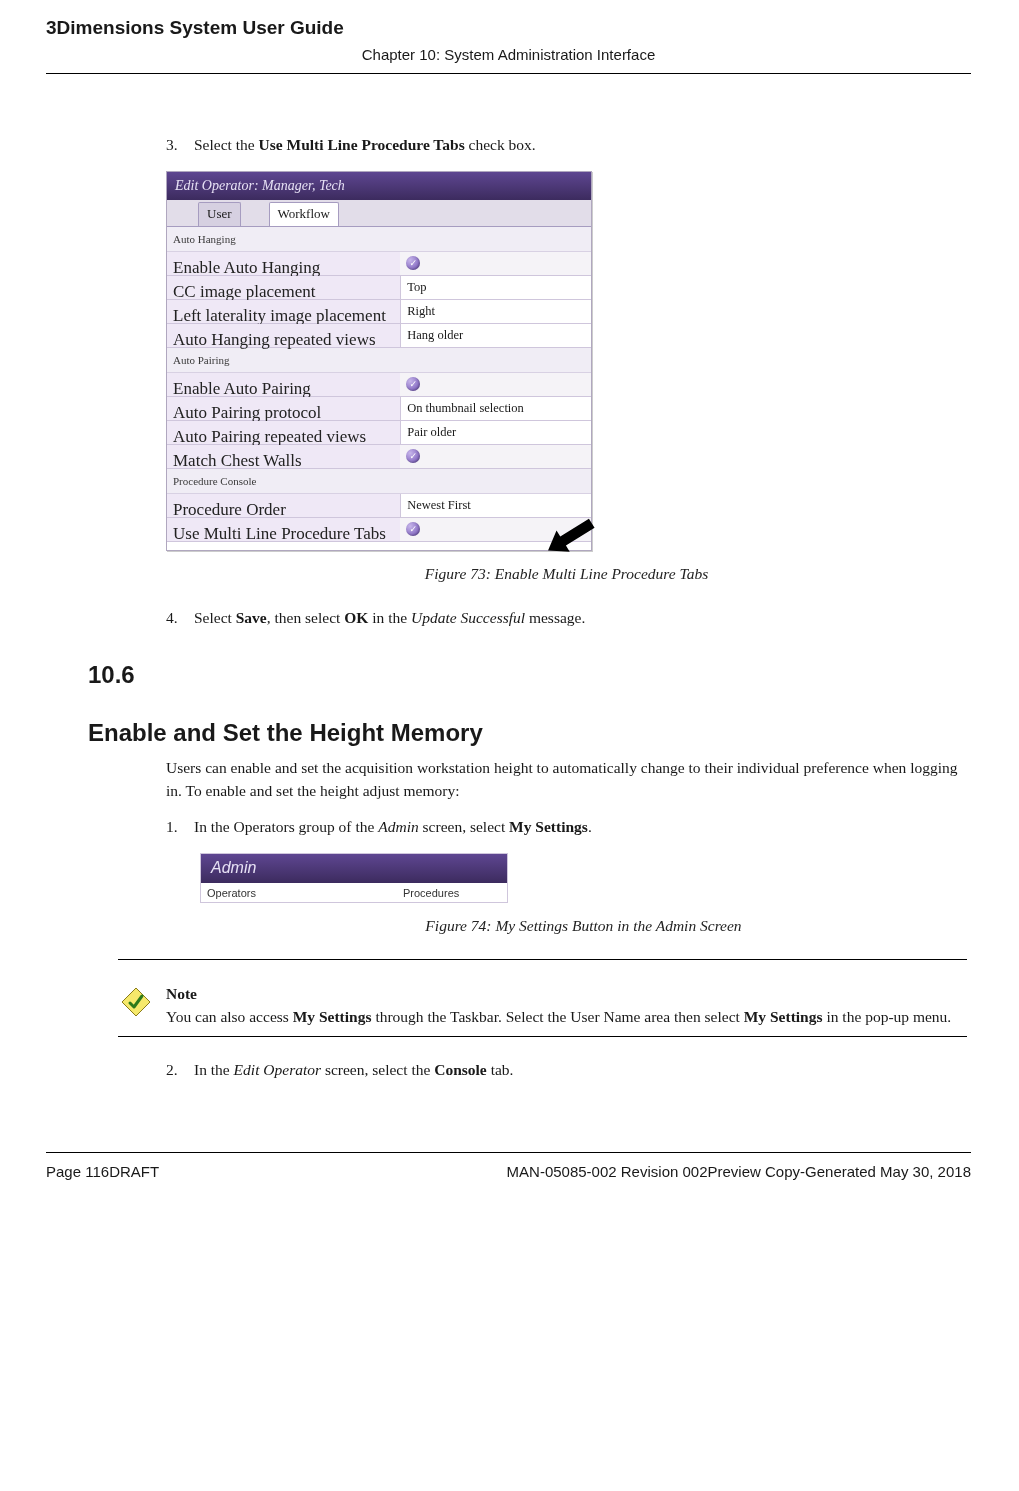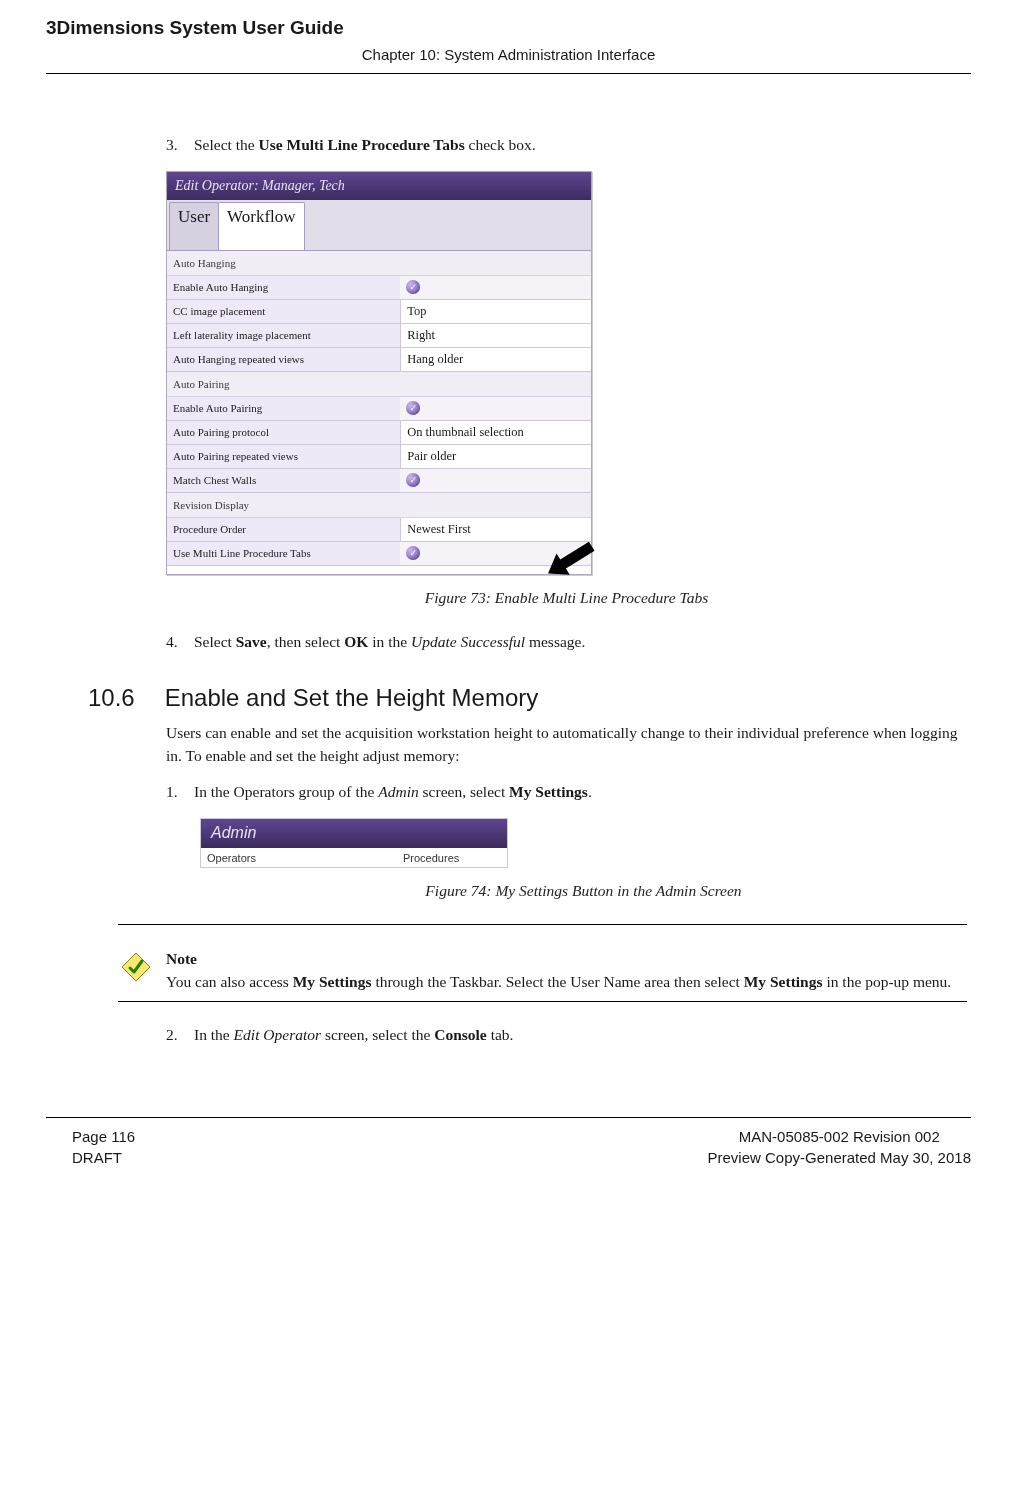--- a/index.html
+++ b/index.html
@@ -53,21 +53,21 @@
   hr.rule.bottom{
     margin:70px 0 8px 0;
   }
 
   .doc-footer{
     display:flex;
     justify-content:space-between;
     font-family:Arial,Helvetica,sans-serif;
     font-size:15px;
   }
-  .doc-footer .col{display:flex;flex-direction:column;margin-left:26px;}
+  .doc-footer .col{display:flex;flex-direction:row;}
   .doc-footer .right{text-align:center;}
 
   
   .content{
     padding-left:120px;
     padding-right:4px;
   }
   p.step{
     display:flex;
     margin:10px 0 14px 0;
@@ -82,24 +82,25 @@
     font-style:italic;
     color:#222;
     margin:12px 0 22px 0;
     text-align:center;
   }
   .caption.indent{margin-left:34px;}
 
   h2.section{
     font-family:Arial,Helvetica,sans-serif;
     font-size:24px;
-    font-weight:normal;
+    font-weight:bold;
     margin:28px 0 6px -78px;
     display:flex;
-    gap:30px;
+    gap:24px;
+    flex-direction:column;
   }
   h2.section .no{flex:none;}
 
   p.body{
     margin:4px 0 14px 0;
   }
 
   
   .edit-op{
     width:426px;
@@ -115,27 +116,28 @@
     font-style:italic;
     padding:4px 8px 4px 8px;
     font-size:14px;
   }
   .edit-op .tabs{
     background:#e2dde9;
     padding:2px 2px 0 2px;
     display:flex;
   }
   .edit-op .tab{
-    font-size:17px;
-    padding:2px 8px 20px 8px;
+    font-size:13px;
+    padding:2px 8px 2px 8px;
     border:1px solid #a69cc0;
     border-bottom:none;
     background:#d6d0e1;
     margin-right:-1px;
     border-radius:2px 2px 0 0;
+    margin-left:29px;
   }
   .edit-op .tab.active{
     background:#fff;
     position:relative;
     z-index:2;
   }
   .edit-op .panel{
     border-top:1px solid #a69cc0;
     background:#fff;
     padding-bottom:8px;
@@ -149,21 +151,21 @@
   }
   .edit-op .row{
     display:flex;
     align-items:stretch;
     height:24px;
     border-bottom:1px solid #cfc6dc;
   }
   .edit-op .row .label{
     flex:1 1 55%;
     padding:4px 6px;
-    font-size:11px;
+    font-size:17px;
     color:#222;
   }
   .edit-op .row.stripe .label{background:var(--lav-row);}
   .edit-op .row .value{
     flex:1 1 45%;
     display:flex;
     align-items:center;
     padding:2px 6px;
     background:#fff;
     border-left:1px solid #cfc6dc;
@@ -322,21 +324,21 @@
           <div class="label">Auto Pairing repeated views</div>
           <div class="value">Pair older</div>
         </div>
         <div class="row stripe nofield">
           <div class="label">Match Chest Walls</div>
           <div class="value">
             <span class="chk-circle">✓</span>
           </div>
         </div>
 
-        <div class="group">Revision Display</div>
+        <div class="group">Procedure Console</div>
 
         <div class="row stripe">
           <div class="label">Procedure Order</div>
           <div class="value">Newest First</div>
         </div>
         <div class="row stripe nofield" style="position:relative;">
           <div class="label">Use Multi Line Procedure Tabs</div>
           <div class="value">
             <span class="chk-circle">✓</span>
             <span class="arrow-big">

